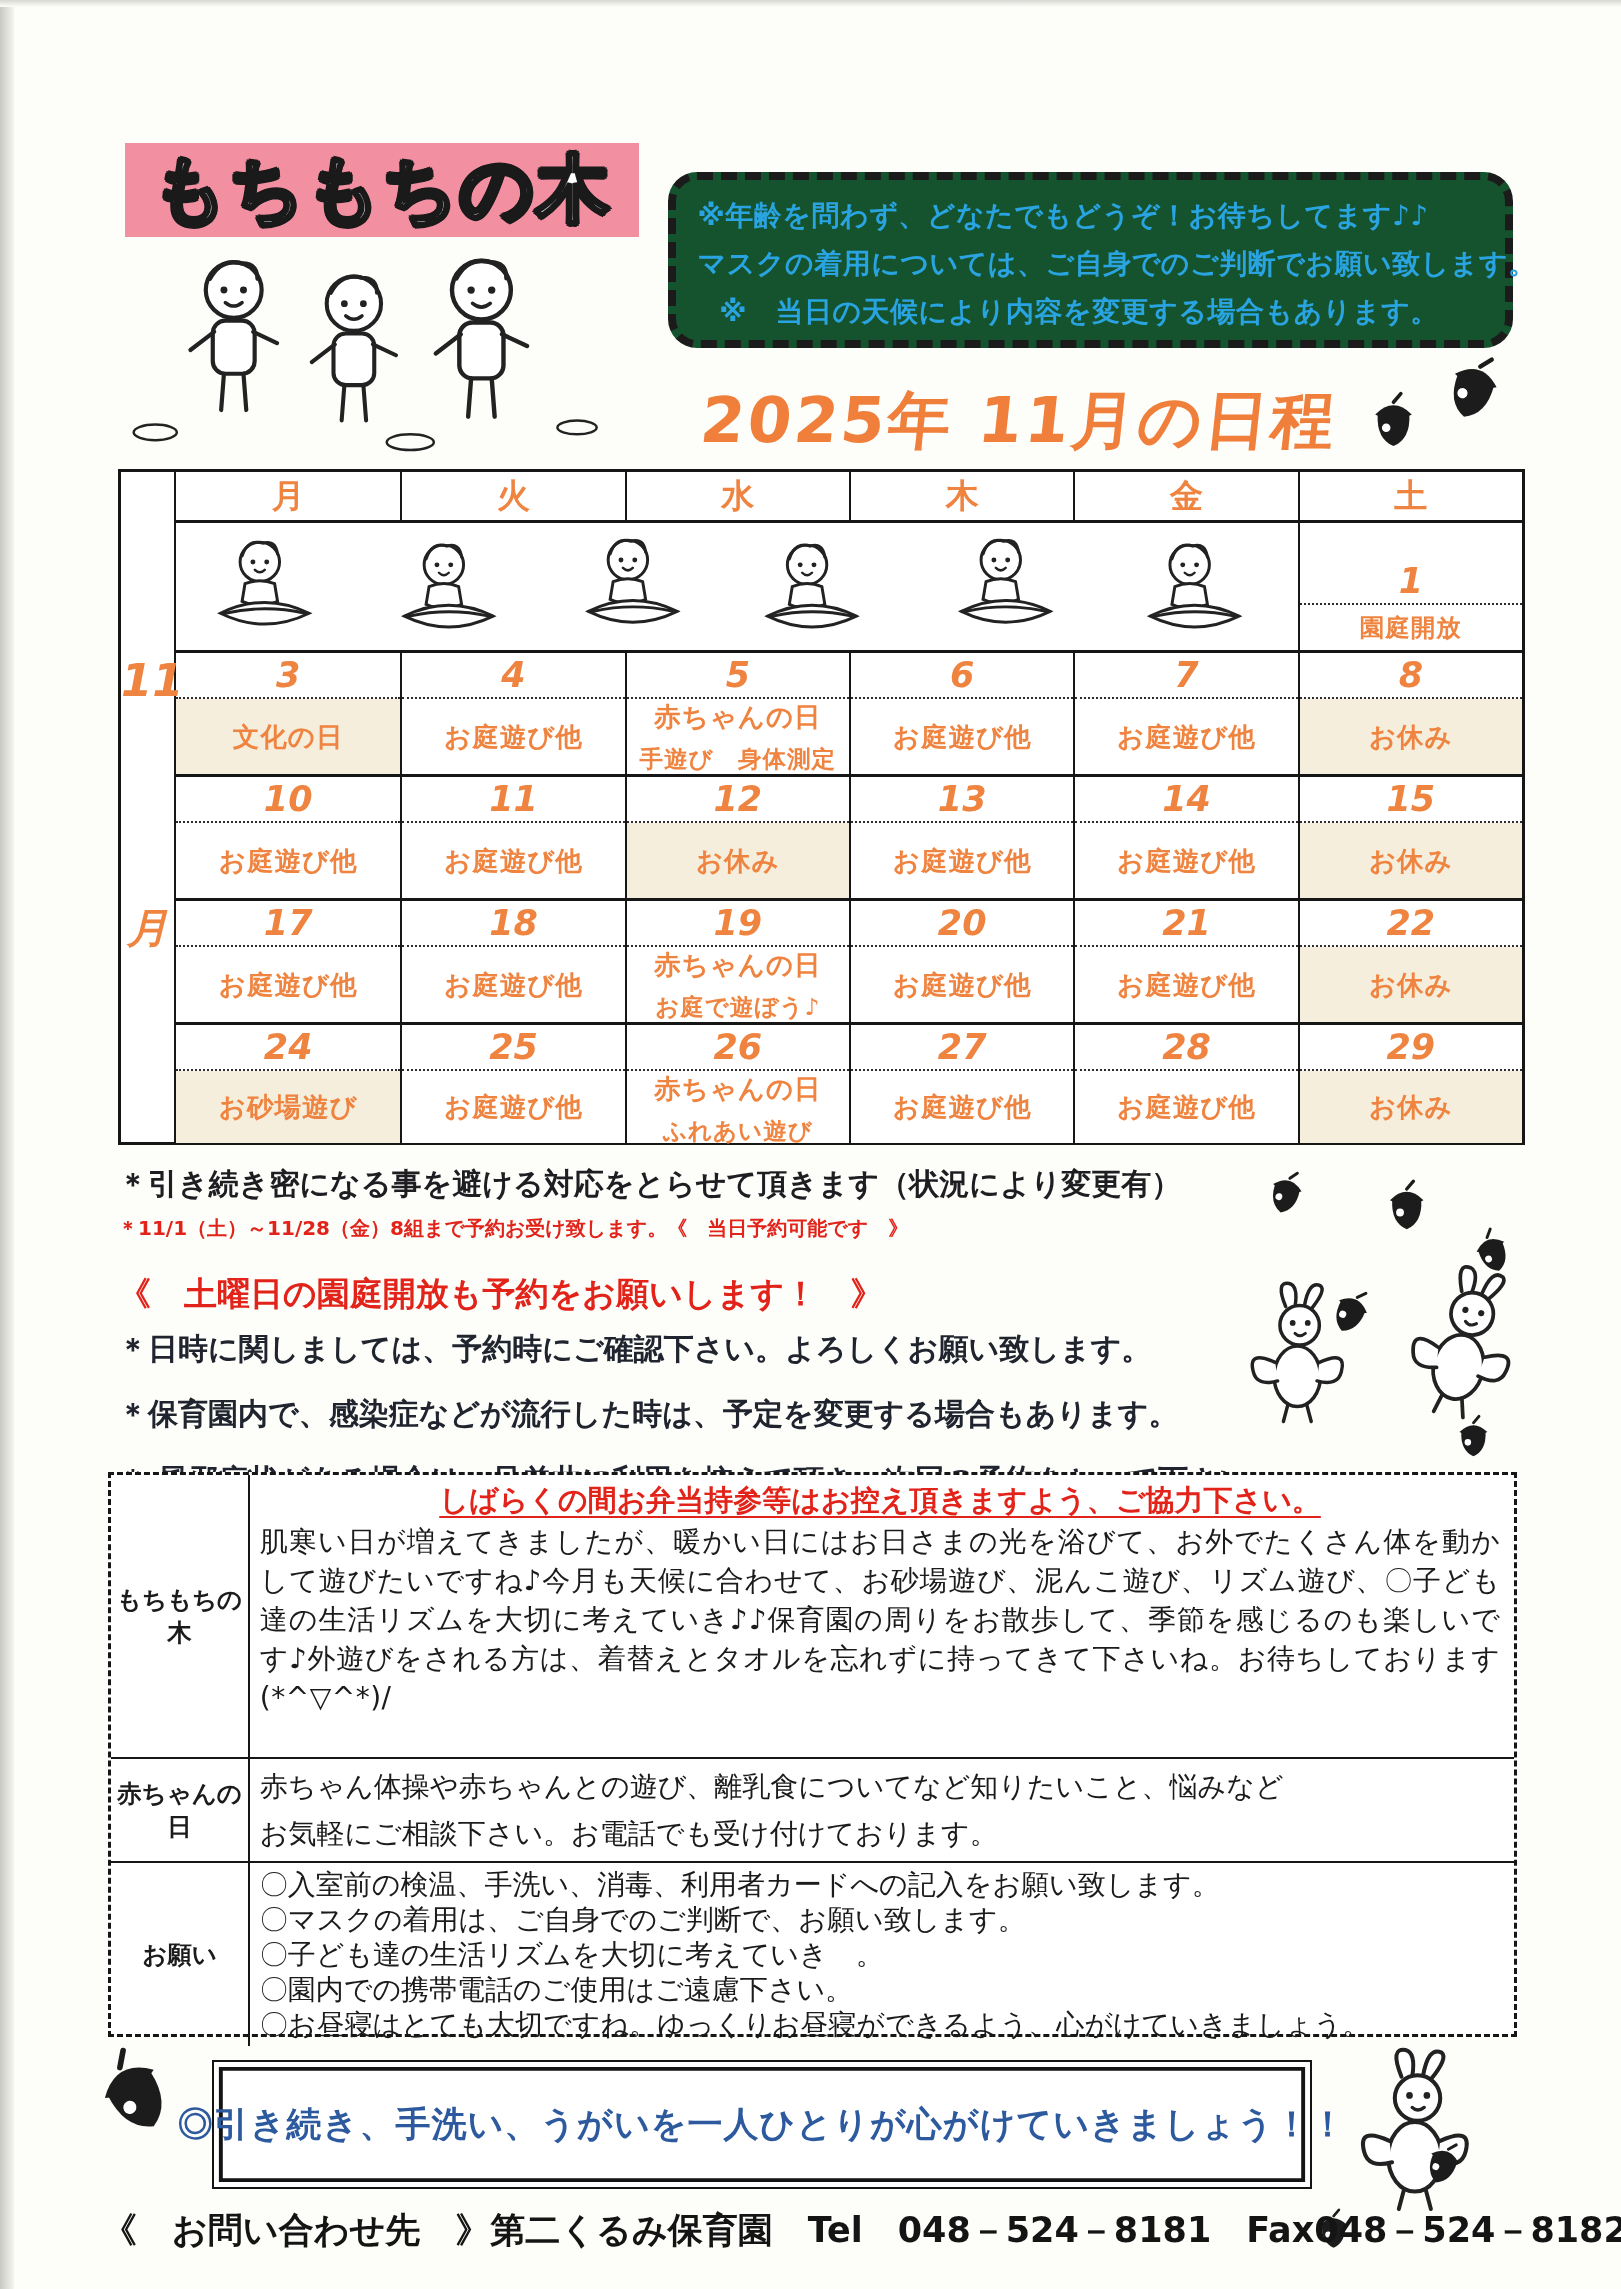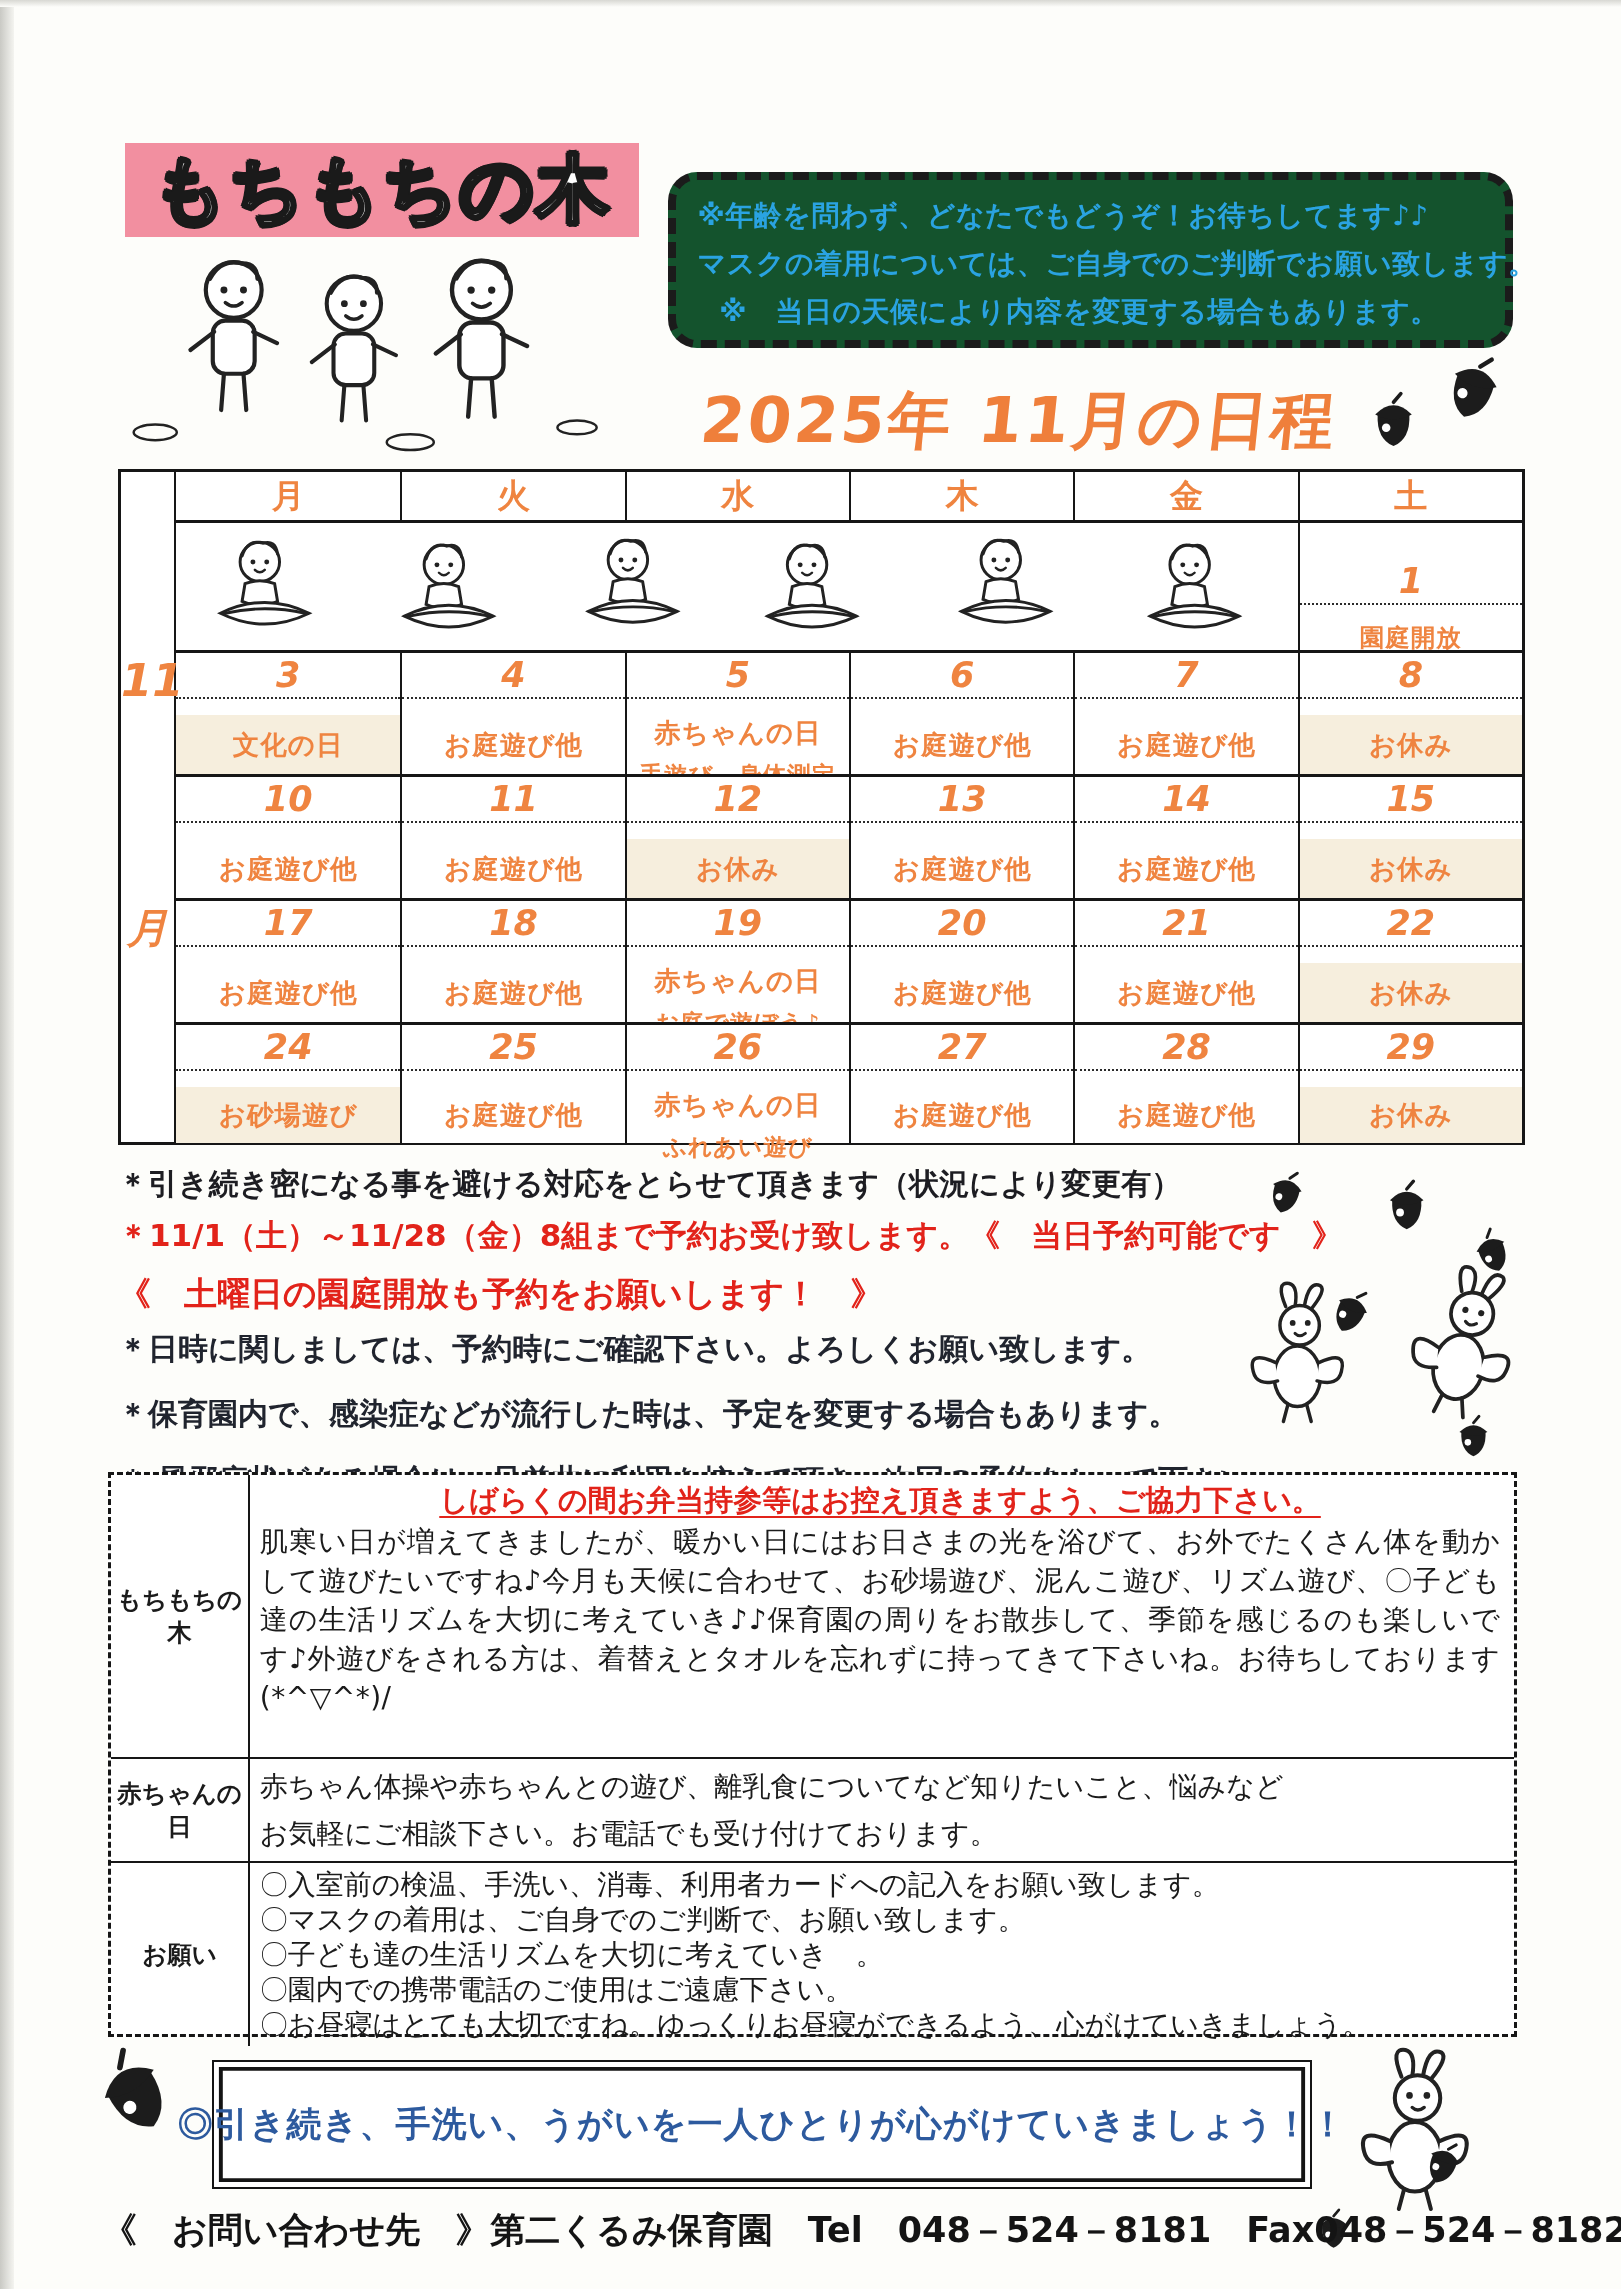--- a/index.html
+++ b/index.html
@@ -81,36 +81,35 @@
   .cal-date {
     height: 46px; flex: 0 0 46px;
     display: flex; align-items: flex-end; justify-content: center;
     font-size: 35px; font-weight: bold; font-style: italic; color: #ef8440;
     border-bottom: 2.9px dotted #2b2b2b; padding-bottom: 2px;
   }
   .cal-act {
     flex: 1; display: flex; flex-direction: column; align-items: center; justify-content: center;
     gap: 7.8px; color: #ef8440; font-weight: bold; font-size: 26.5px; letter-spacing: 1px;
     text-align: center;
-    margin-top: 16px;
   }
   .cal-act .al2 { font-size: 23.5px; }
   .hl { background: #f6eedd; }
   .week1-merged { grid-column: 2 / 7; border-left: none; padding: 3.9px; }
   .week1-merged svg { width: 100%; height: 100%; }
   .sat1 .cal-date { flex: 0 0 82px; height: 82px; }
   .sat1 .cal-act { font-size: 24.5px; }
 
   
   .note { position: absolute; left: 118px; font-weight: bold; white-space: nowrap; }
   .n-black { color: #1d1d22; }
   .n-red   { color: #e2231a; }
   .n-navy  { color: #20242e; }
   .note1 { top: 1164px; font-size: 30px; }
-  .note2 { top: 1215px; font-size: 31px; }
+  .note2 { top: 1215px; font-size: 20px; }
   .note3 { top: 1272px; font-size: 33px; width: 1157px; }
   .note4 { top: 1329px; font-size: 30px; }
   .note5 { top: 1394px; font-size: 30px; }
   .note6 { top: 1460px; font-size: 30px; }
   .rabbits-art { position: absolute; left: 1237px; top: 1168px; width: 312px; height: 309px; }
 
   
   .info-table {
     position: absolute; left: 108px; top: 1472px; width: 1409px; height: 565px;
     border: 3.9px dashed #161616; background: #fff;

